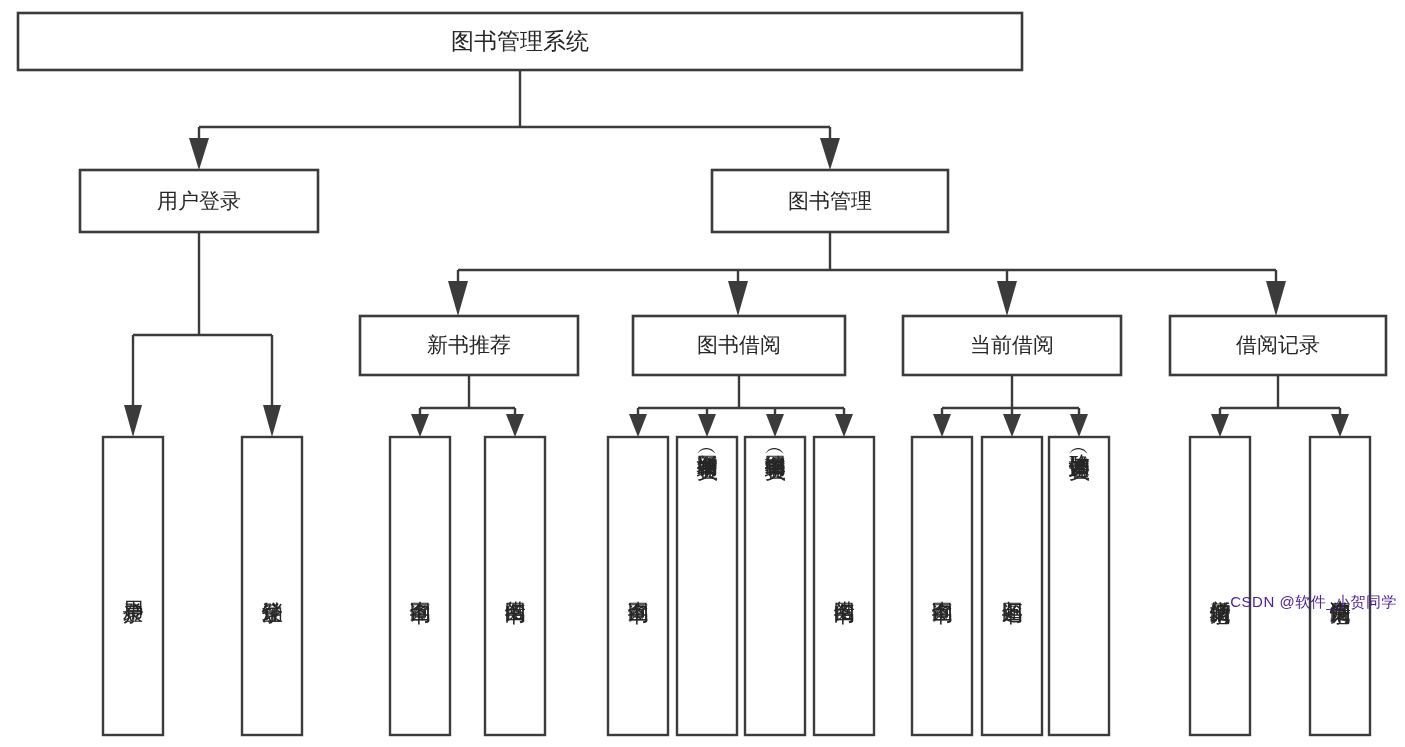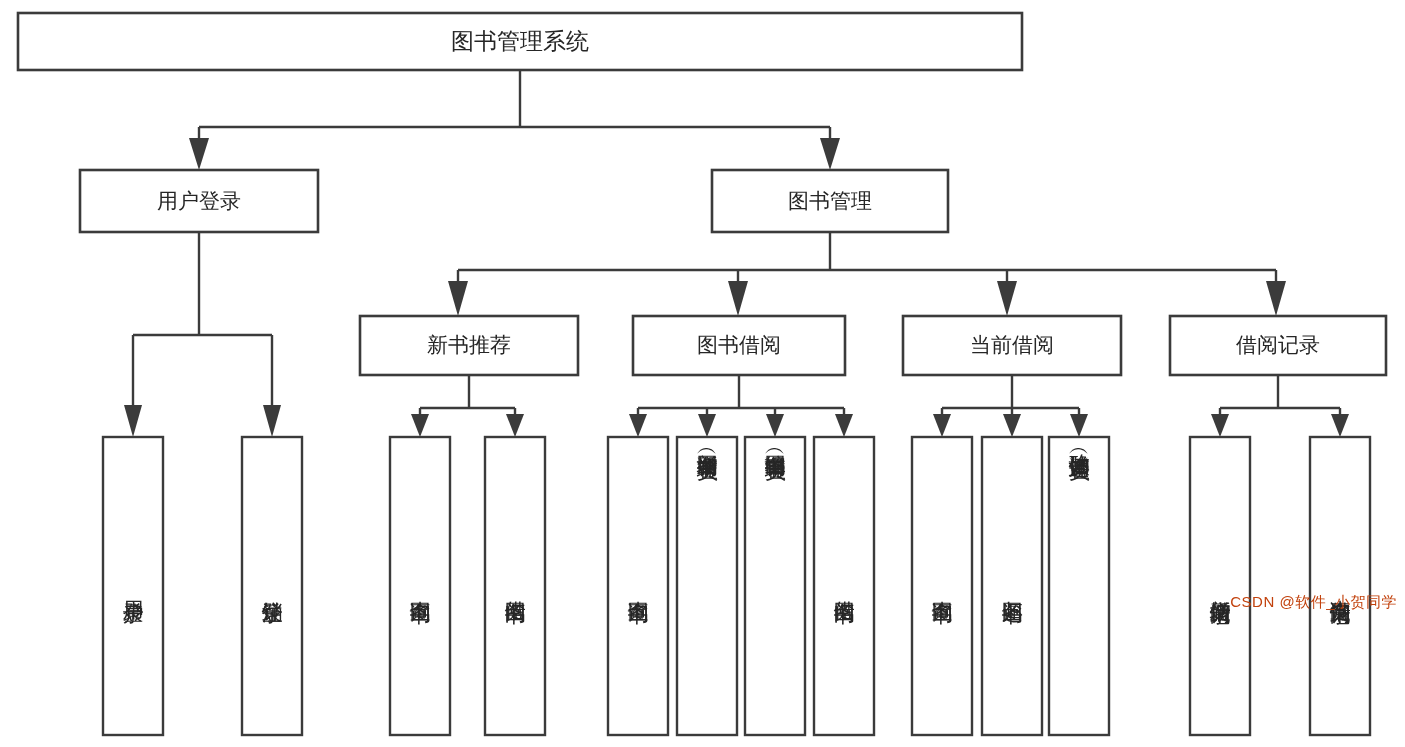--- a/index.html
+++ b/index.html
@@ -13,21 +13,21 @@
   .arrow-head{fill:#3b3b3b;}
   .node-label{font-family:"Liberation Sans","DejaVu Sans",sans-serif;
               font-size:21px;fill:#262626;text-anchor:middle;dominant-baseline:middle;}
   .title-label{font-size:23px;}
   .leaf-wrap{position:absolute;display:flex;align-items:center;justify-content:center;
              pointer-events:none;}
   .leaf-text{writing-mode:vertical-rl;text-orientation:upright;
              font-family:"Liberation Sans","DejaVu Sans",sans-serif;
              font-size:21px;color:#262626;line-height:1.06;letter-spacing:1px;
              white-space:nowrap;text-align:center;}
-  .watermark{position:absolute;right:8px;bottom:4px;font-size:15px;color:#c2410c;
+  .watermark{position:absolute;right:8px;bottom:4px;font-size:15px;color:#4c1d95;
              font-family:"Liberation Sans","DejaVu Sans",sans-serif;letter-spacing:.5px;}
 </style>
 </head>
 <body>
 
 <div id="stage">
 
   <svg id="diagram" viewBox="0 0 1405 747">
 
     <g>

